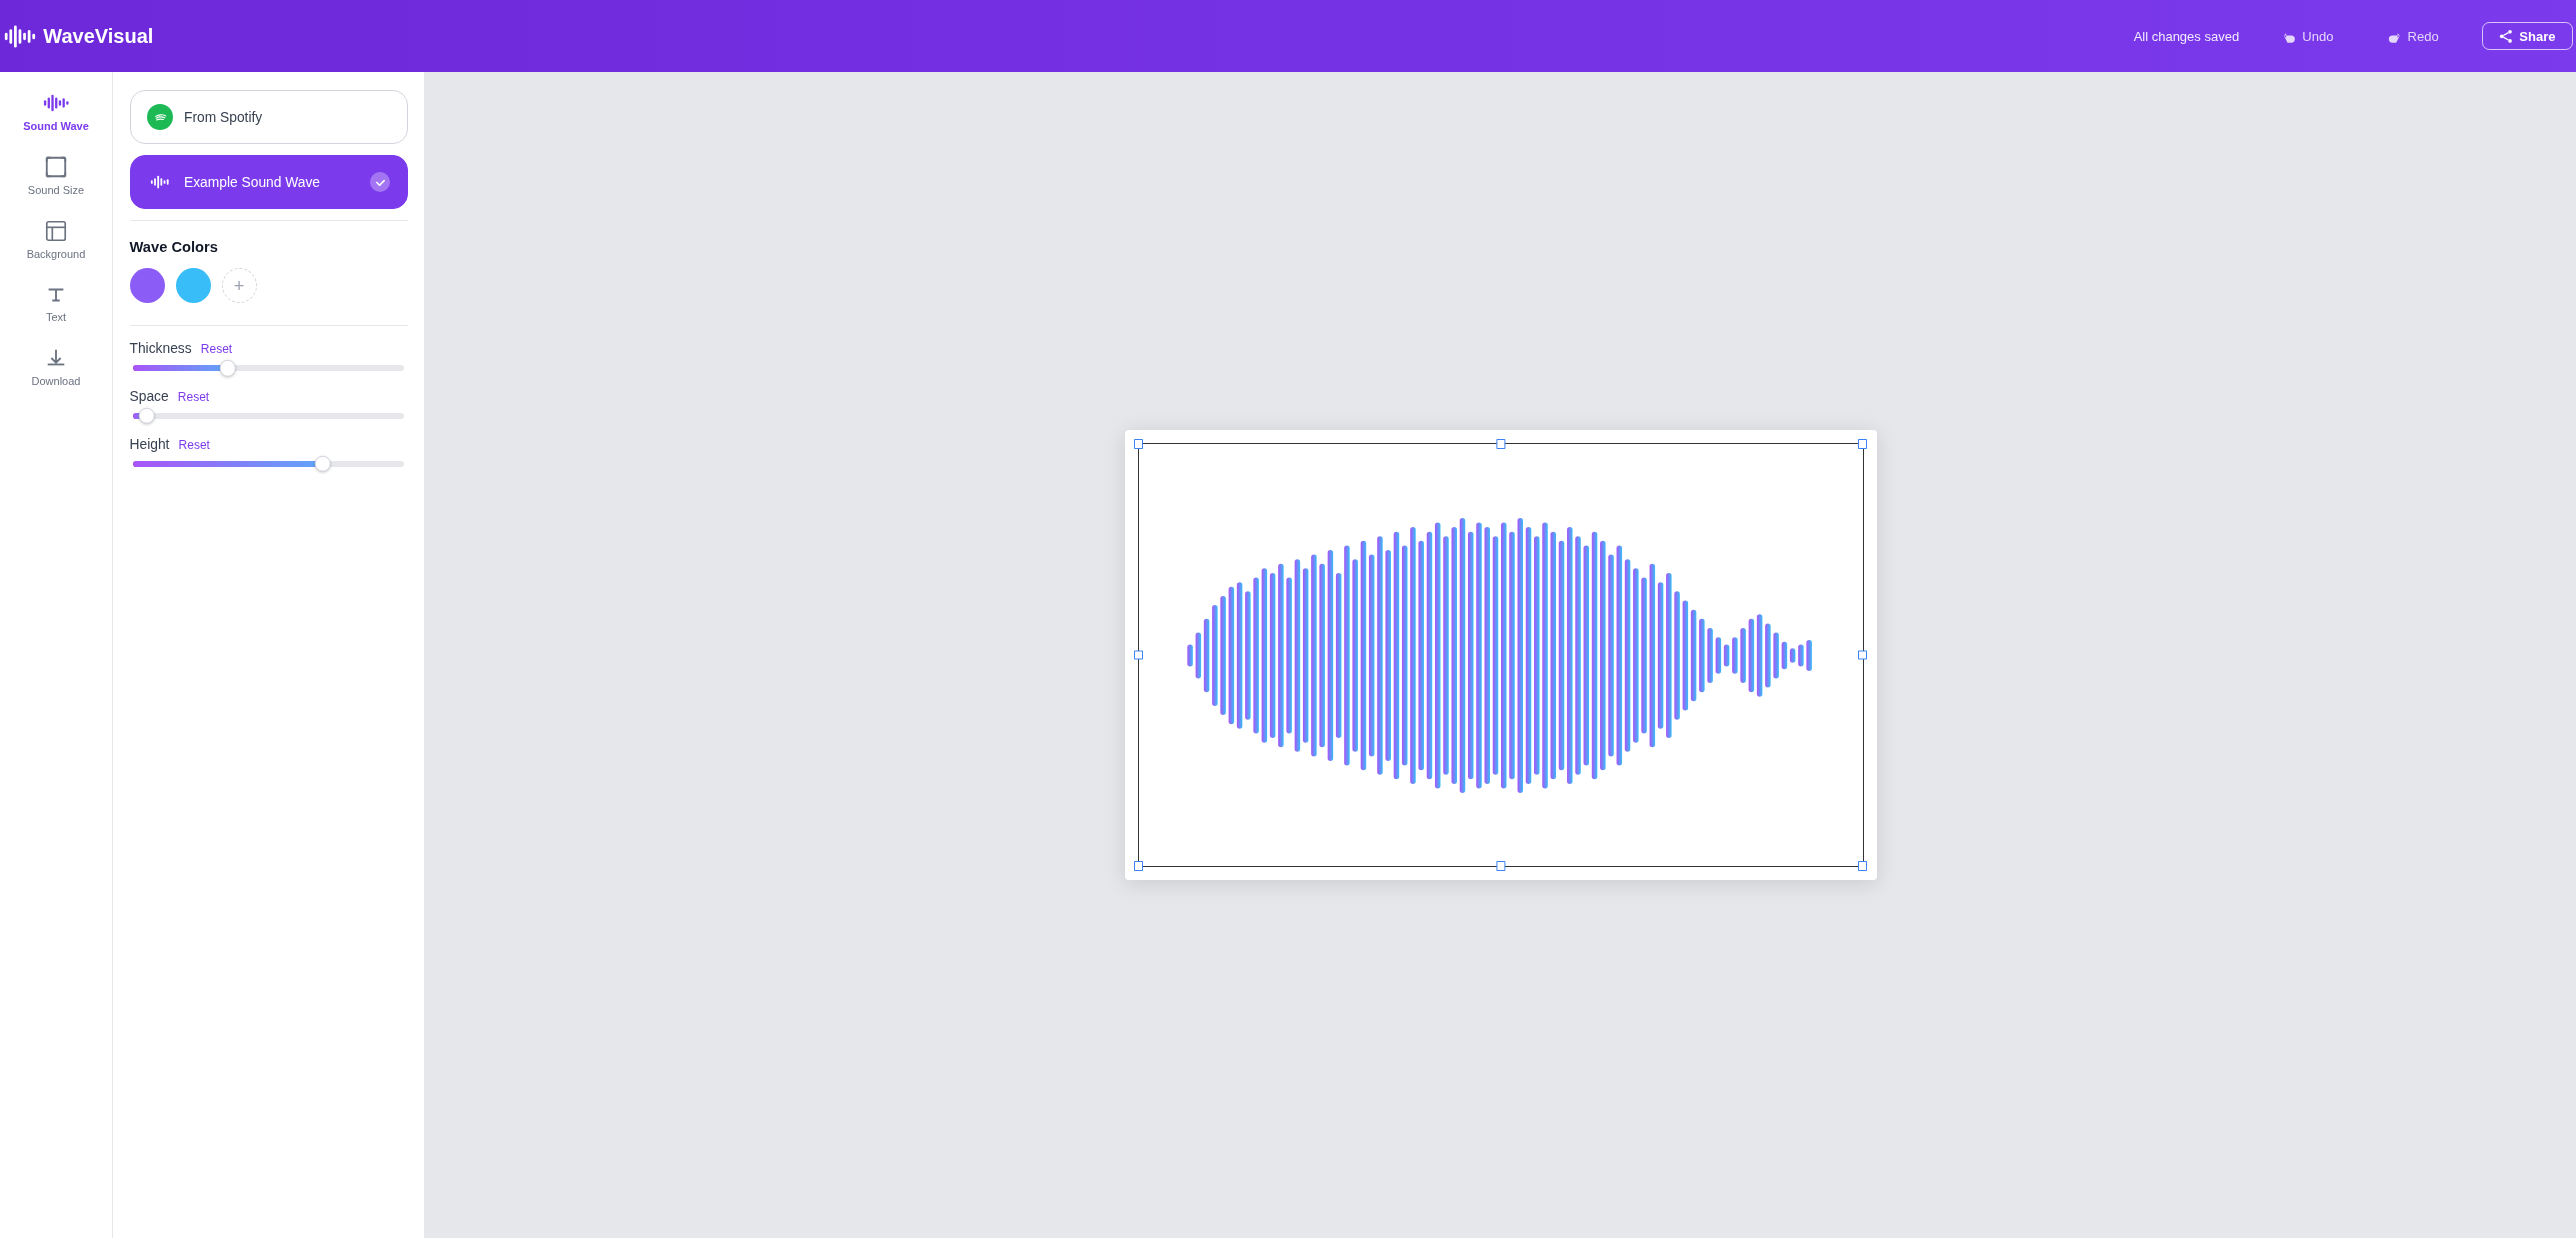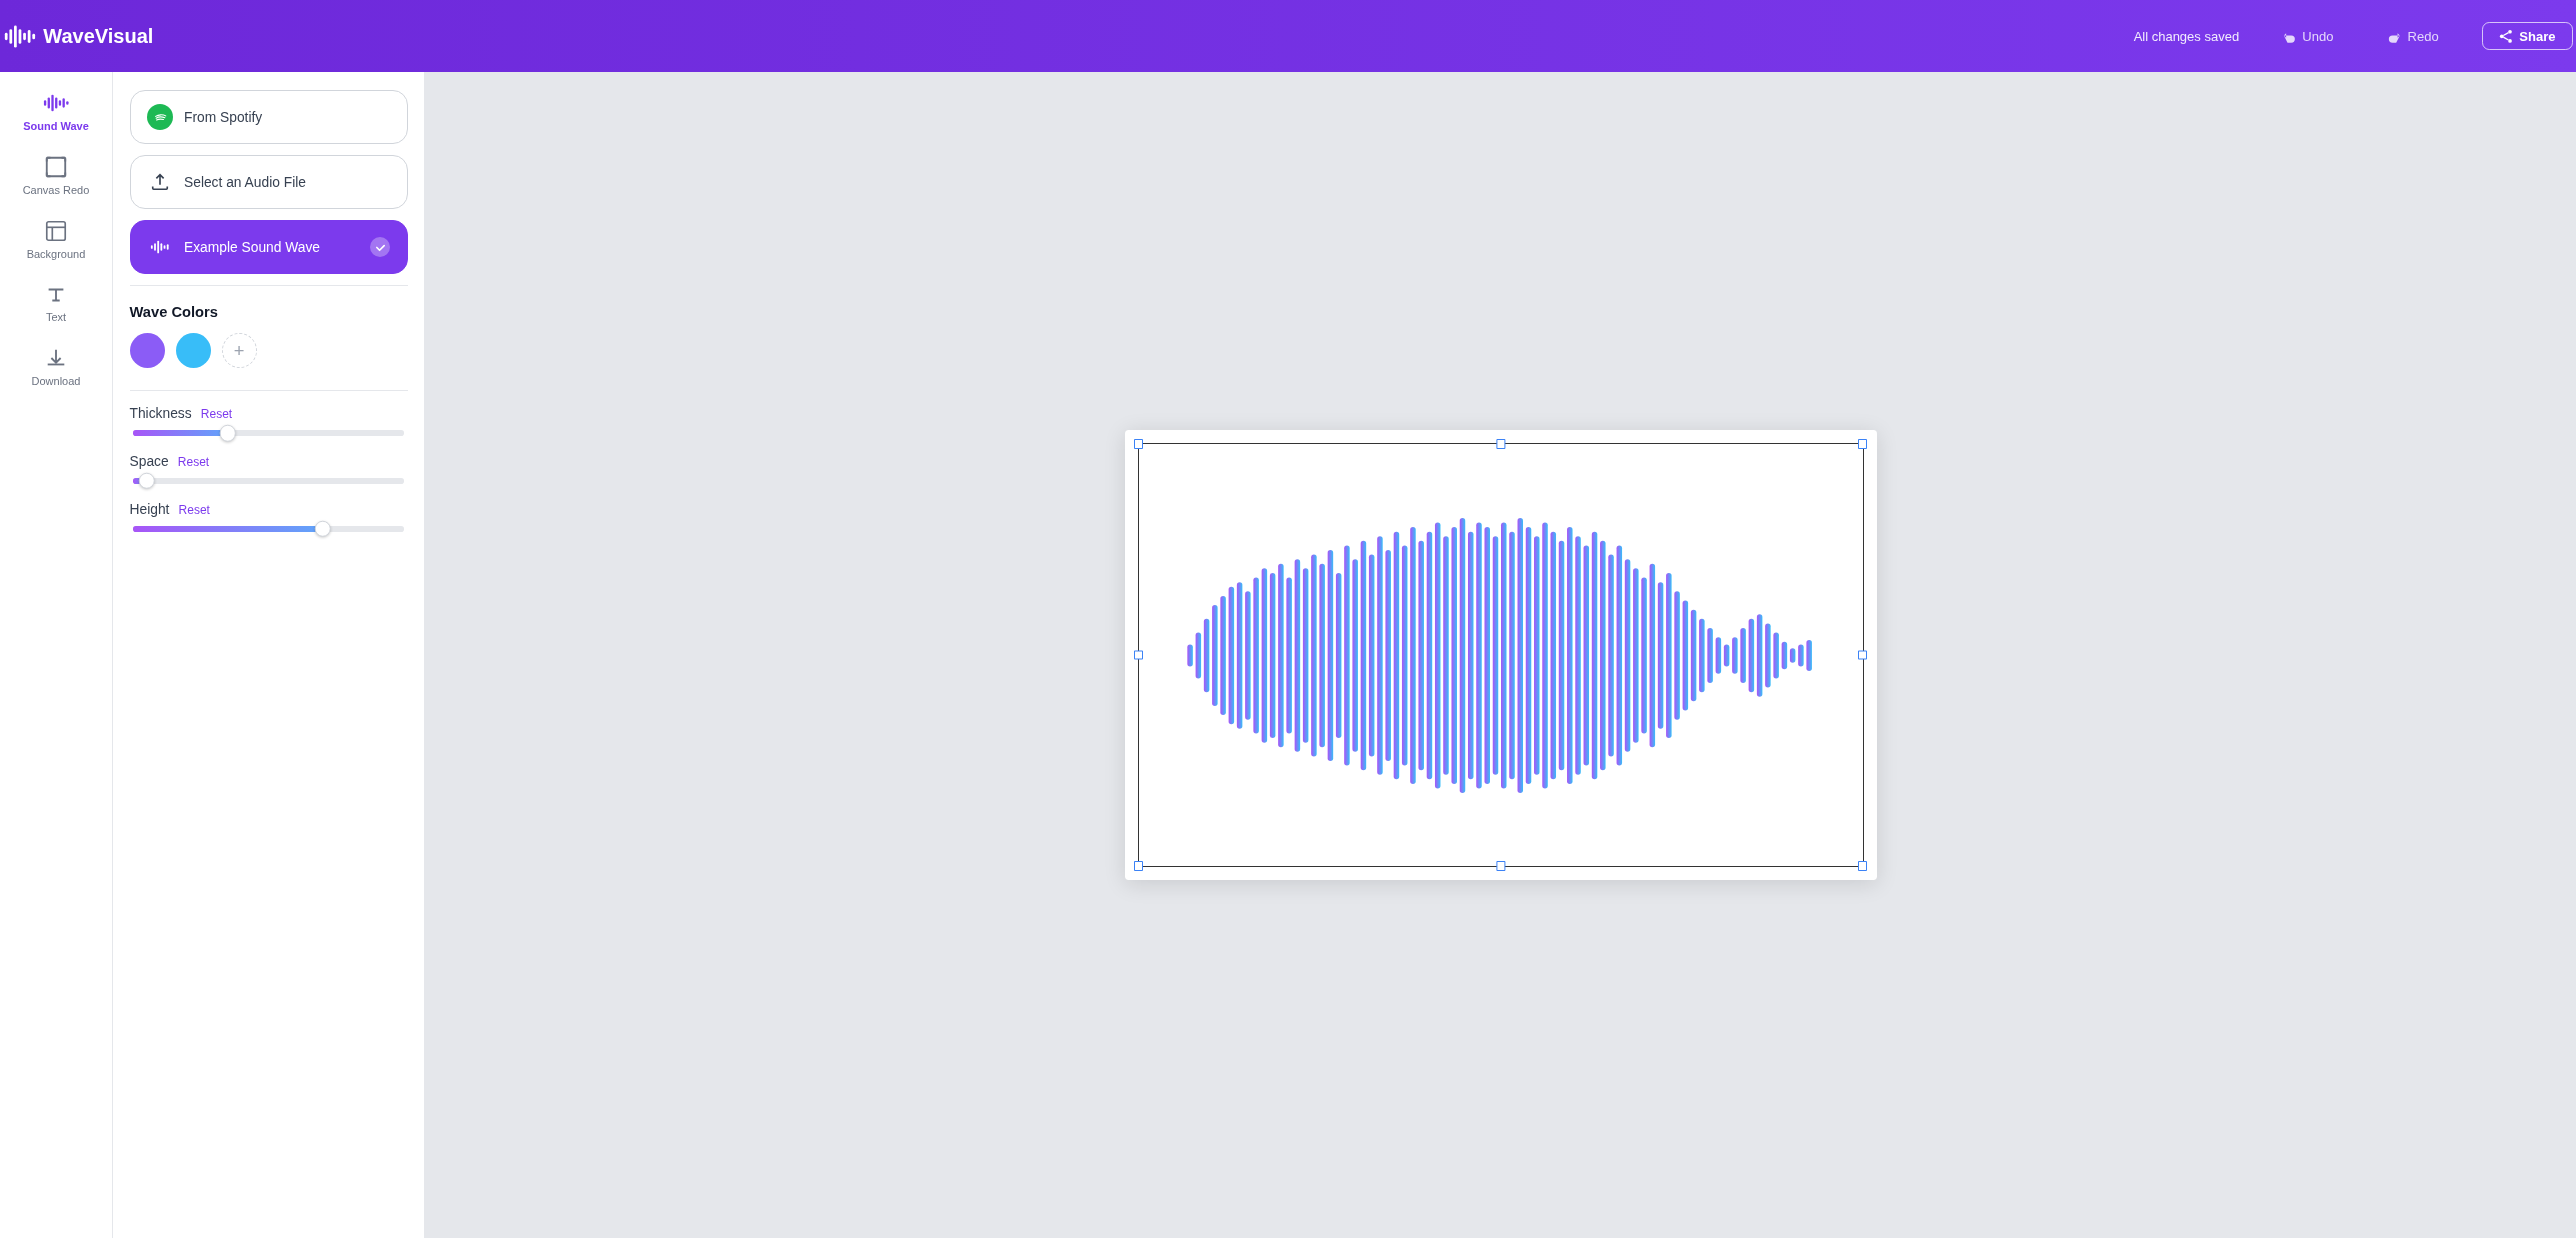--- a/index.html
+++ b/index.html
@@ -390,21 +390,21 @@
     <div class="sidebar-item">
       <div class="sidebar-icon-svg">
         <svg width="24" height="24" viewBox="0 0 26 26" fill="none" stroke="#6b7280" stroke-width="2">
           <rect x="3" y="3" width="20" height="20" rx="1"></rect>
           <path d="M3 3l4 0M3 3l0 4"></path>
           <path d="M23 3l-4 0M23 3l0 4"></path>
           <path d="M3 23l4 0M3 23l0-4"></path>
           <path d="M23 23l-4 0M23 23l0-4"></path>
         </svg>
       </div>
-      <span class="sidebar-label">Canvas Redo</span>
+      <span class="sidebar-label">Sound Size</span>
     </div>
 
     <div class="sidebar-item">
       <div class="sidebar-icon-svg">
         <svg width="24" height="24" viewBox="0 0 26 26" fill="none" stroke="#6b7280" stroke-width="1.8">
           <rect x="3" y="3" width="20" height="20" rx="2"></rect>
           <line x1="3" y1="9" x2="23" y2="9"></line>
           <line x1="9" y1="9" x2="9" y2="23"></line>
         </svg>
       </div>
@@ -438,29 +438,20 @@
         <svg width="16.5" height="16.5" viewBox="0 0 18 18" fill="white">
           <circle cx="9" cy="9" r="9" fill="#1db954"></circle>
           <path d="M5 12c2-1 5-1.2 7.5-.5" stroke="white" stroke-width="1.2" stroke-linecap="round" fill="none"></path>
           <path d="M4.5 10C7 8.5 11 8.3 14 9.5" stroke="white" stroke-width="1.2" stroke-linecap="round" fill="none"></path>
           <path d="M4 8C7 6 12 5.8 15 7.5" stroke="white" stroke-width="1.2" stroke-linecap="round" fill="none"></path>
         </svg>
       </div>
       <span class="btn-label">From Spotify</span>
     </button>
 
-    <button class="source-btn">
-      <div class="upload-icon">
-        <svg width="20" height="20" viewBox="0 0 22 22" fill="none" stroke="#374151" stroke-width="1.8">
-          <path d="M11 3v11M7 7l4-4 4 4"></path>
-          <path d="M3 16v2a1 1 0 0 0 1 1h14a1 1 0 0 0 1-1v-2"></path>
-        </svg>
-      </div>
-      <span class="btn-label">Select an Audio File</span>
-    </button>
 
     <button class="source-btn active">
       <div class="wave-icon">
         <svg width="20" height="20" viewBox="0 0 22 22" fill="none">
           <rect x="1" y="9" width="2" height="4" rx="1" fill="white"></rect>
           <rect x="4.5" y="7" width="2" height="8" rx="1" fill="white"></rect>
           <rect x="8" y="4" width="2" height="14" rx="1" fill="white"></rect>
           <rect x="11.5" y="7" width="2" height="8" rx="1" fill="white"></rect>
           <rect x="15" y="9" width="2" height="4" rx="1" fill="white"></rect>
           <rect x="18.5" y="8" width="2" height="6" rx="1" fill="white"></rect>

